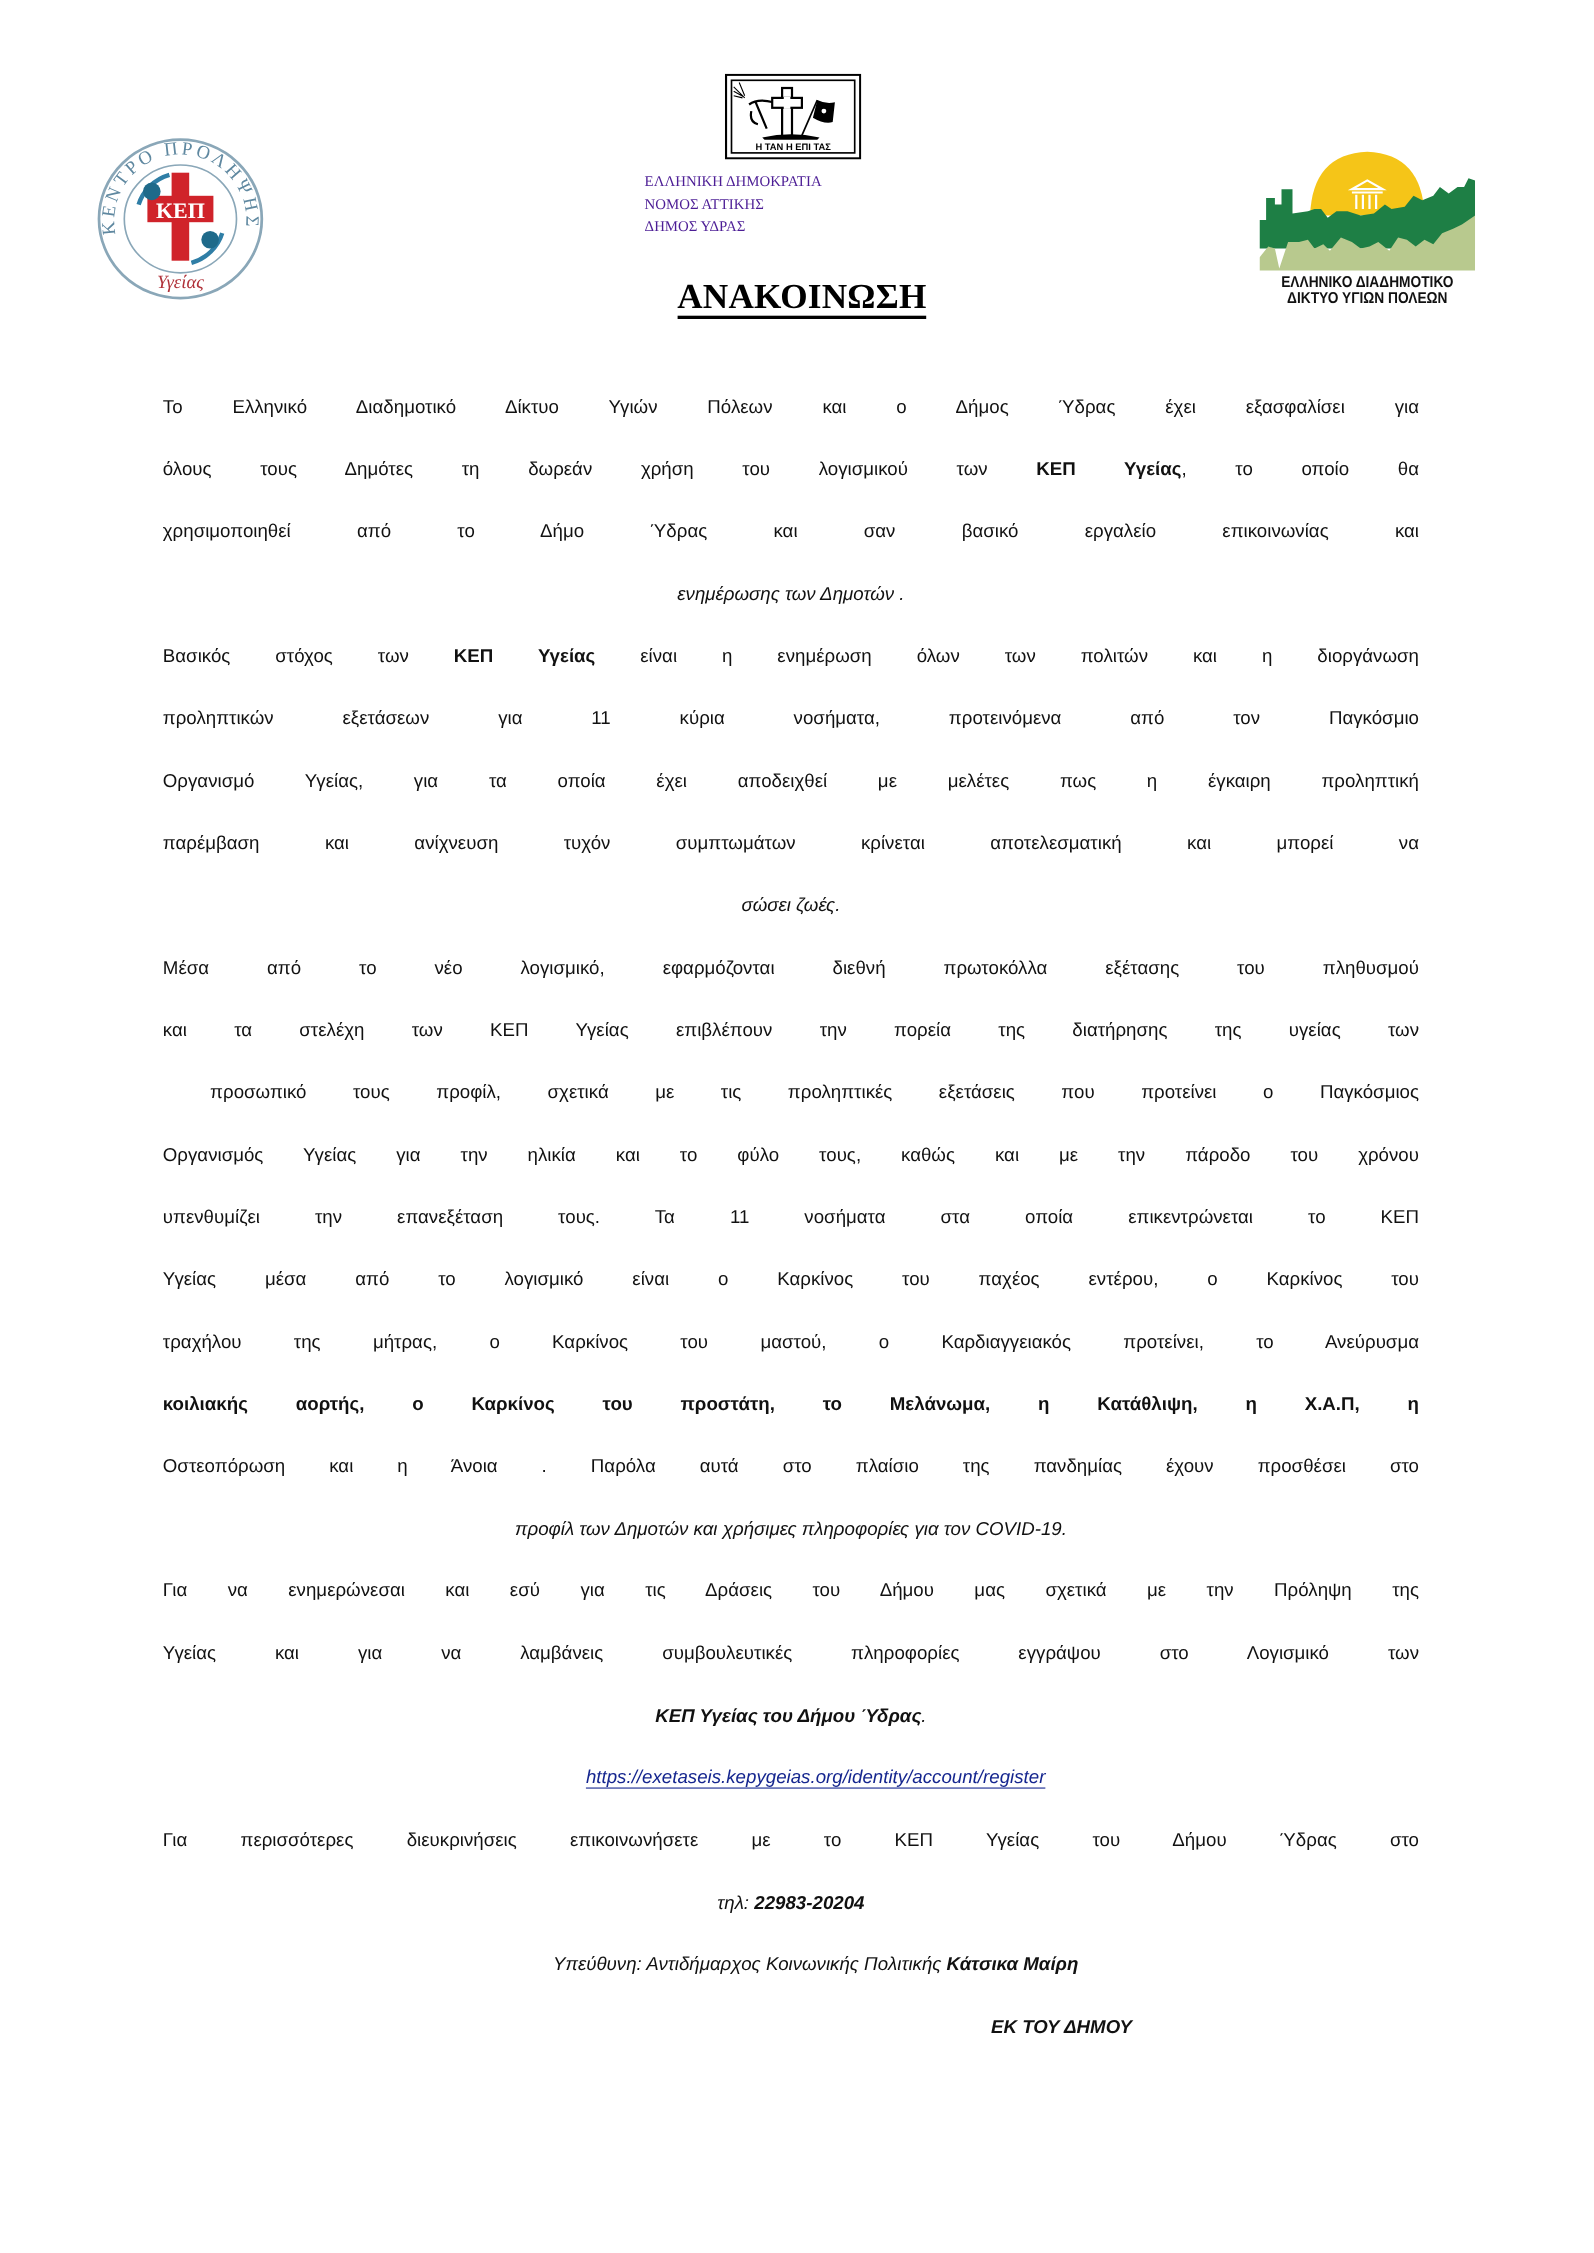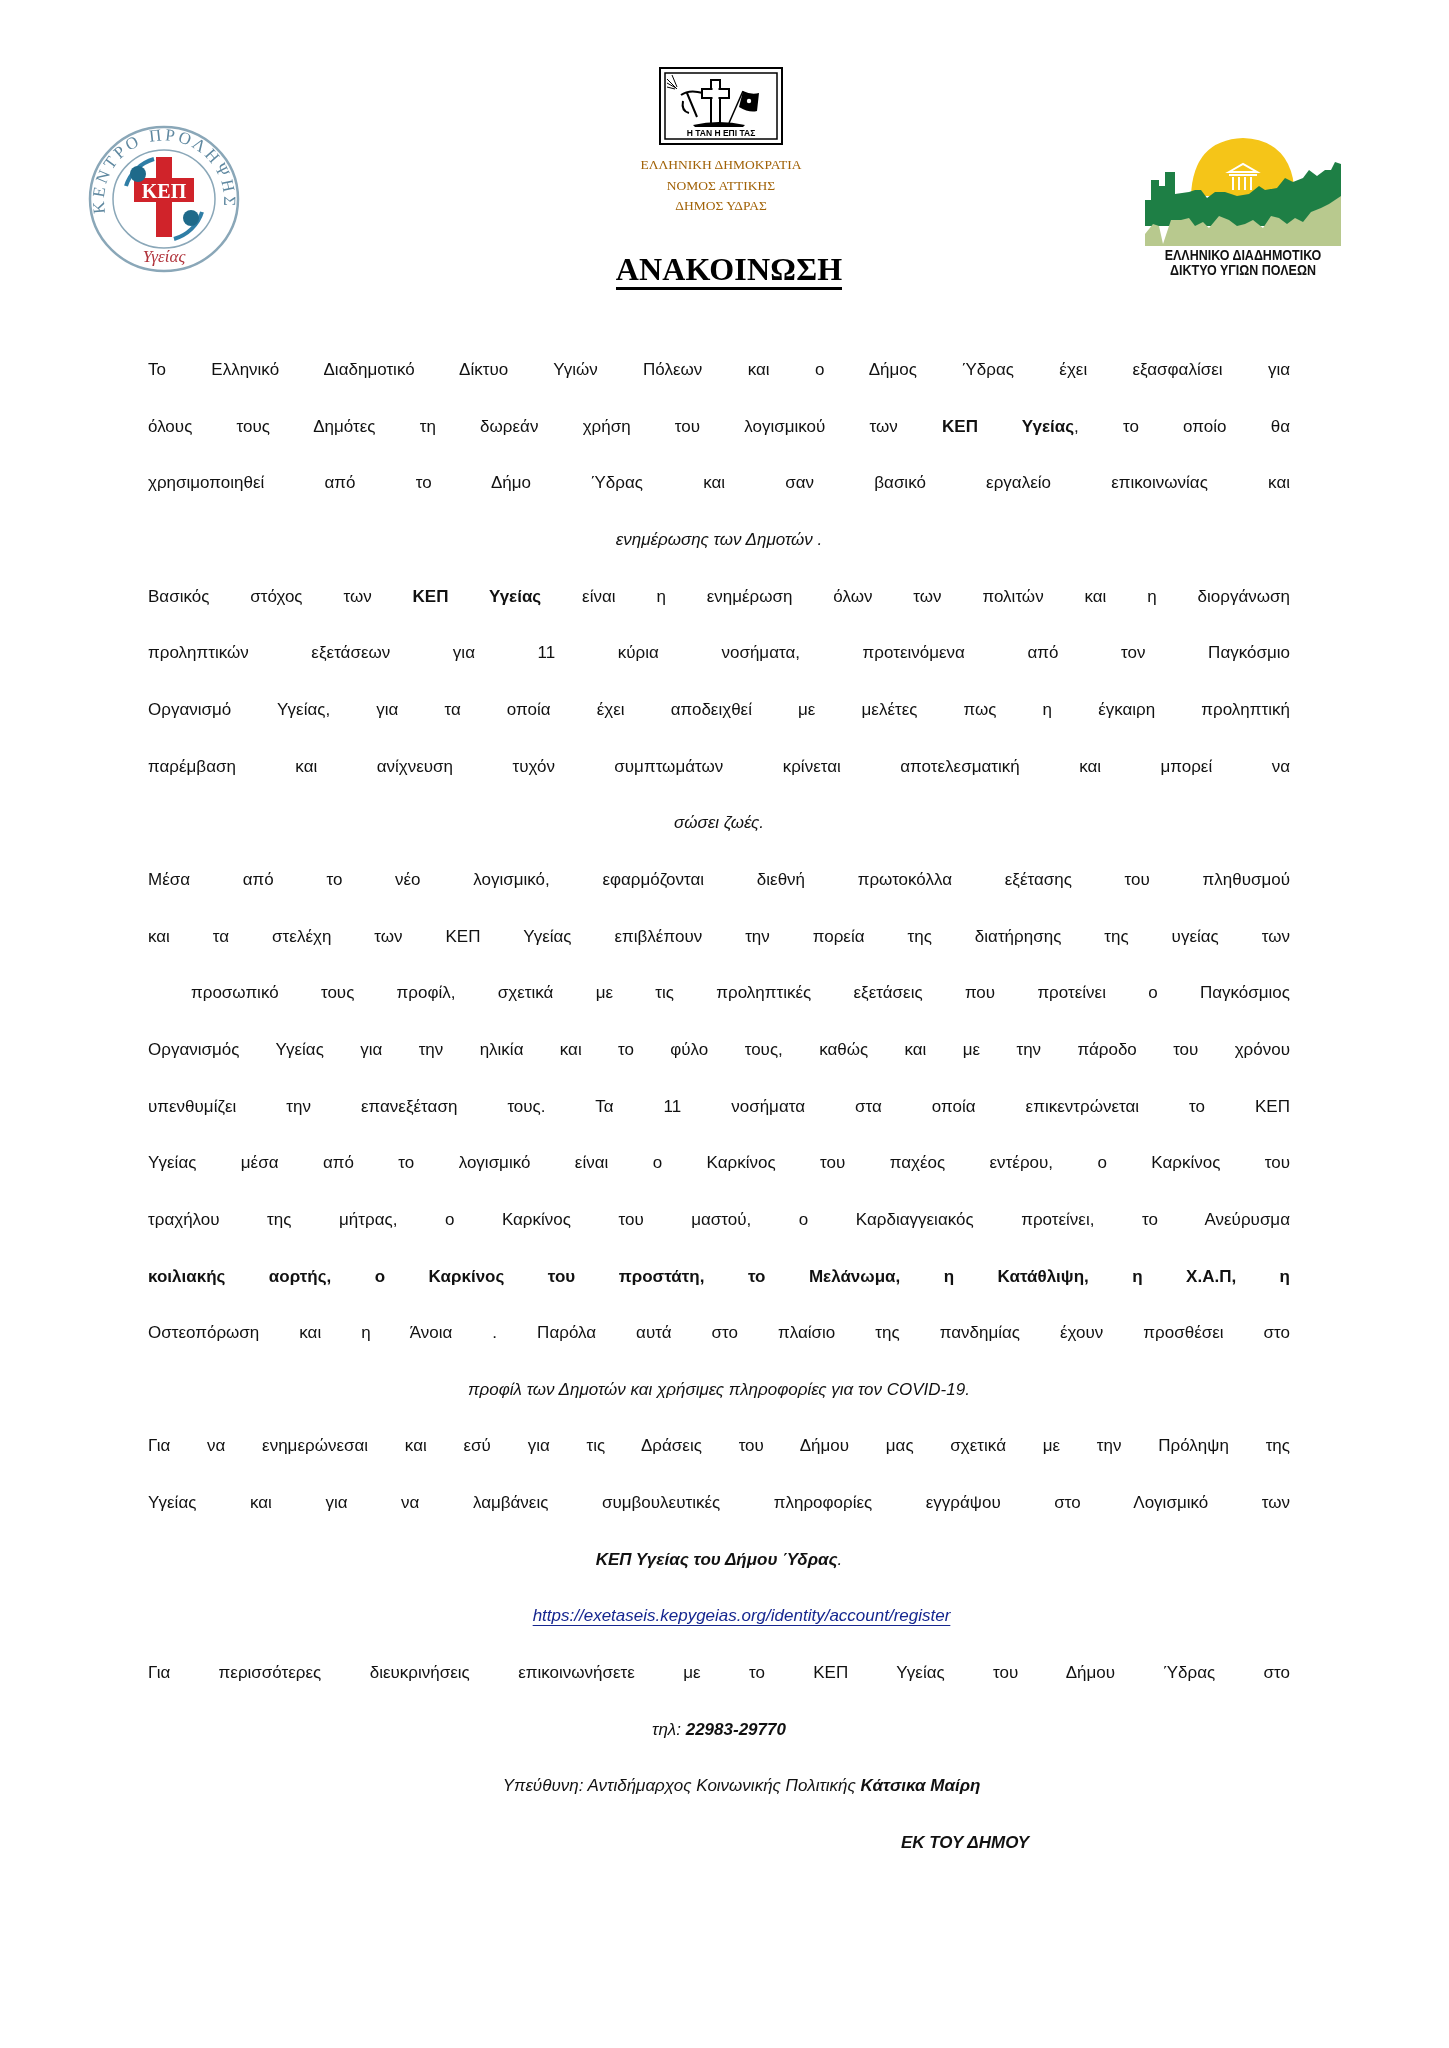--- a/index.html
+++ b/index.html
@@ -2,22 +2,22 @@
 <html><head>
 <meta charset="utf-8">
 <style>
   html, body { margin: 0; padding: 0; background: #ffffff; }
   body { width: 1449px; height: 2048px; position: relative; overflow: hidden; color: #111; }
   .abs { position: absolute; }
 
   
   #logo-kep { left: 86px; top: 124px; width: 156px; height: 150px; }
   #emblem { left: 659px; top: 67px; width: 124px; height: 78px; }
-  #gov-header { left: 600px; top: 155px; width: 242px; text-align: center;
-    font-family: "Liberation Serif", "DejaVu Serif", serif; font-size: 13.5px; line-height: 20.5px; color: #a16207; }
+  #gov-header { left: 586px; top: 155px; width: 242px; text-align: left;
+    font-family: "Liberation Serif", "DejaVu Serif", serif; font-size: 13.5px; line-height: 20.5px; color: #4c1d95; }
   #gov-header div { white-space: nowrap; }
   #title { left: 600px; top: 252px; width: 258px; text-align: center; }
   #title span { font-family: "Liberation Serif", "DejaVu Serif", serif; font-weight: bold; font-size: 32px;
     letter-spacing: 0.2px; color: #000; border-bottom: 3px solid #000; padding-bottom: 1px; line-height: 34px; display: inline-block; }
   #logo-edde { left: 1145px; top: 134px; width: 196px; height: 142px; }
 
   
   #body { left: 148px; top: 342px; width: 1142px;
     font-family: "Liberation Sans", "DejaVu Sans", sans-serif; font-size: 17px; line-height: 56.67px; color: #111; }
   .jline { height: 56.67px; white-space: normal; overflow: hidden; }
@@ -121,16 +121,16 @@
     <div class="jline just" style="overflow: hidden; height: 56.67px;"><span>Υγείας μέσα από το λογισμικό είναι ο Καρκίνος του παχέος εντέρου, ο Καρκίνος του</span></div>
     <div class="jline just" style="overflow: hidden; height: 56.67px;"><span>τραχήλου της μήτρας, ο Καρκίνος του μαστού, ο Καρδιαγγειακός προτείνει, το Ανεύρυσμα</span></div>
     <div class="jline just" style="overflow: hidden; height: 56.67px; font-weight: bold;"><span>κοιλιακής αορτής, ο Καρκίνος του προστάτη, το  Μελάνωμα, η Κατάθλιψη, η Χ.Α.Π, η</span></div>
     <div class="jline just" style="overflow: hidden; height: 56.67px;"><span>Οστεοπόρωση και η Άνοια . Παρόλα αυτά στο πλαίσιο της πανδημίας έχουν προσθέσει στο</span></div>
     <div class="jline left" style="overflow: hidden; height: 56.67px;"><span>προφίλ των Δημοτών και χρήσιμες πληροφορίες για τον  COVID-19.</span></div>
     <div class="jline just" style="overflow: hidden; height: 56.67px;"><span>Για να ενημερώνεσαι και εσύ για τις Δράσεις του Δήμου μας σχετικά με την Πρόληψη της</span></div>
     <div class="jline just" style="overflow: hidden; height: 56.67px;"><span>Υγείας και για να λαμβάνεις συμβουλευτικές πληροφορίες εγγράψου στο Λογισμικό των</span></div>
     <div class="jline left" style="overflow: hidden; height: 56.67px;"><span class="b">ΚΕΠ Υγείας του Δήμου Ύδρας</span><span>.</span></div>
     <div class="jline left indent" style="overflow: hidden; height: 56.67px;"><a class="link" style="color: rgb(21, 38, 143);">https://exetaseis.kepygeias.org/identity/account/register</a></div>
     <div class="jline just" style="overflow: hidden; height: 56.67px;"><span>Για περισσότερες διευκρινήσεις επικοινωνήσετε με το ΚΕΠ Υγείας του Δήμου Ύδρας στο</span></div>
-    <div class="jline left" style="overflow: hidden; height: 56.67px;"><span>τηλ: </span><span class="b">22983-29770</span></div>
+    <div class="jline left" style="overflow: hidden; height: 56.67px;"><span>τηλ: </span><span class="b">22983-20204</span></div>
     <div class="jline left indent" style="overflow: hidden; height: 56.67px;"><span>Υπεύθυνη: Αντιδήμαρχος Κοινωνικής Πολιτικής </span><span class="b">Κάτσικα Μαίρη</span></div>
     <div class="jline left center-sign" style="overflow: hidden; height: 56.67px;"><span class="b">ΕΚ ΤΟΥ ΔΗΜΟΥ</span></div>
   </div>
 
 </body></html>

